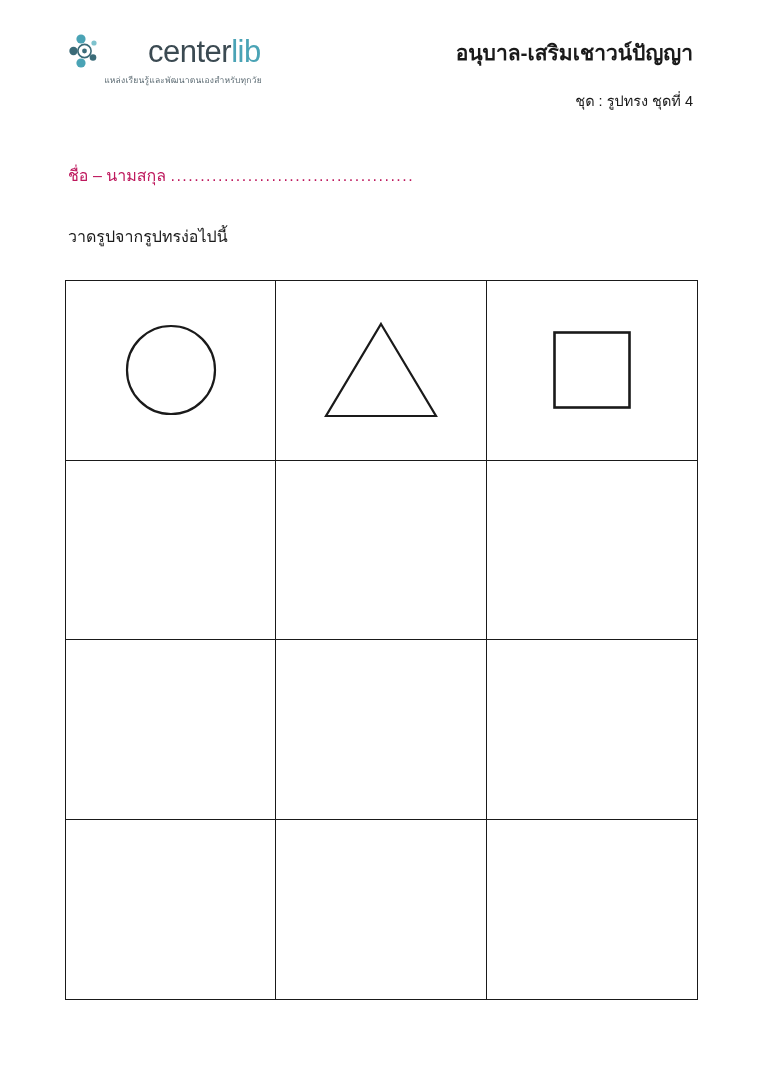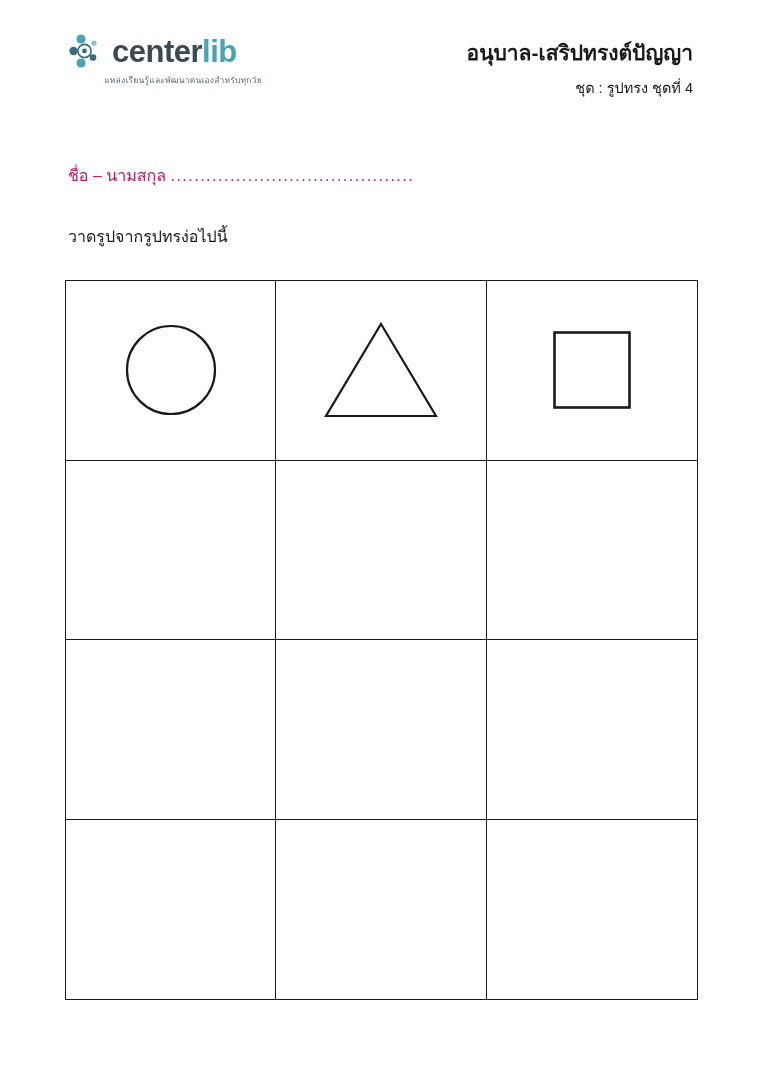--- a/index.html
+++ b/index.html
@@ -34,24 +34,25 @@
     align-items: center;
     gap: 6px;
   }
   .logo-mark {
     width: 38px;
     height: 38px;
     flex: none;
   }
   .logo-word {
     font-size: 31px;
-    font-weight: bold;
+    font-weight: normal;
     letter-spacing: -0.5px;
     color: #3b4a52;
     line-height: 1;
+    margin-left: 36px;
   }
   .logo-word .accent { color: #4aa3b5; }
   .logo-tagline {
     margin-top: 3px;
     font-size: 8.5px;
     color: #5b6a72;
     letter-spacing: 0.2px;
     white-space: nowrap;
     text-align: center;
   }
@@ -63,21 +64,21 @@
     text-align: right;
   }
   .doc-title {
     font-size: 21px;
     font-weight: bold;
     color: #1a1a1a;
     line-height: 1.25;
     white-space: nowrap;
   }
   .doc-subtitle {
-    margin-top: 10px;
+    margin-top: 23px;
     font-size: 14.5px;
     color: #1a1a1a;
     white-space: nowrap;
   }
 
   
   .name-line {
     position: absolute;
     left: 68px;
     top: 163px;
@@ -138,21 +139,21 @@
           <circle cx="16.5" cy="19" r="6.6" fill="#ffffff" stroke="#3b6b78" stroke-width="1.6"></circle>
           <circle cx="16.5" cy="19" r="2.4" fill="#3b6b78"></circle>
         </svg>
       </span>
       <span class="logo-word"><span>center</span><span class="accent">lib</span></span>
     </div>
     <div class="logo-tagline">แหล่งเรียนรู้และพัฒนาตนเองสำหรับทุกวัย</div>
   </div>
 
   <div class="title-block">
-    <div class="doc-title">อนุบาล-เสริปทรงต์ปัญญา</div>
+    <div class="doc-title">อนุบาล-เสริมเชาวน์ปัญญา</div>
     <div class="doc-subtitle">ชุด : รูปทรง ชุดที่ 4</div>
   </div>
 
 </div>
 
 <div class="name-line">
   <span>ชื่อ – นามสกุล</span>
   <span class="name-dots">.........................................</span>
 </div>
 

